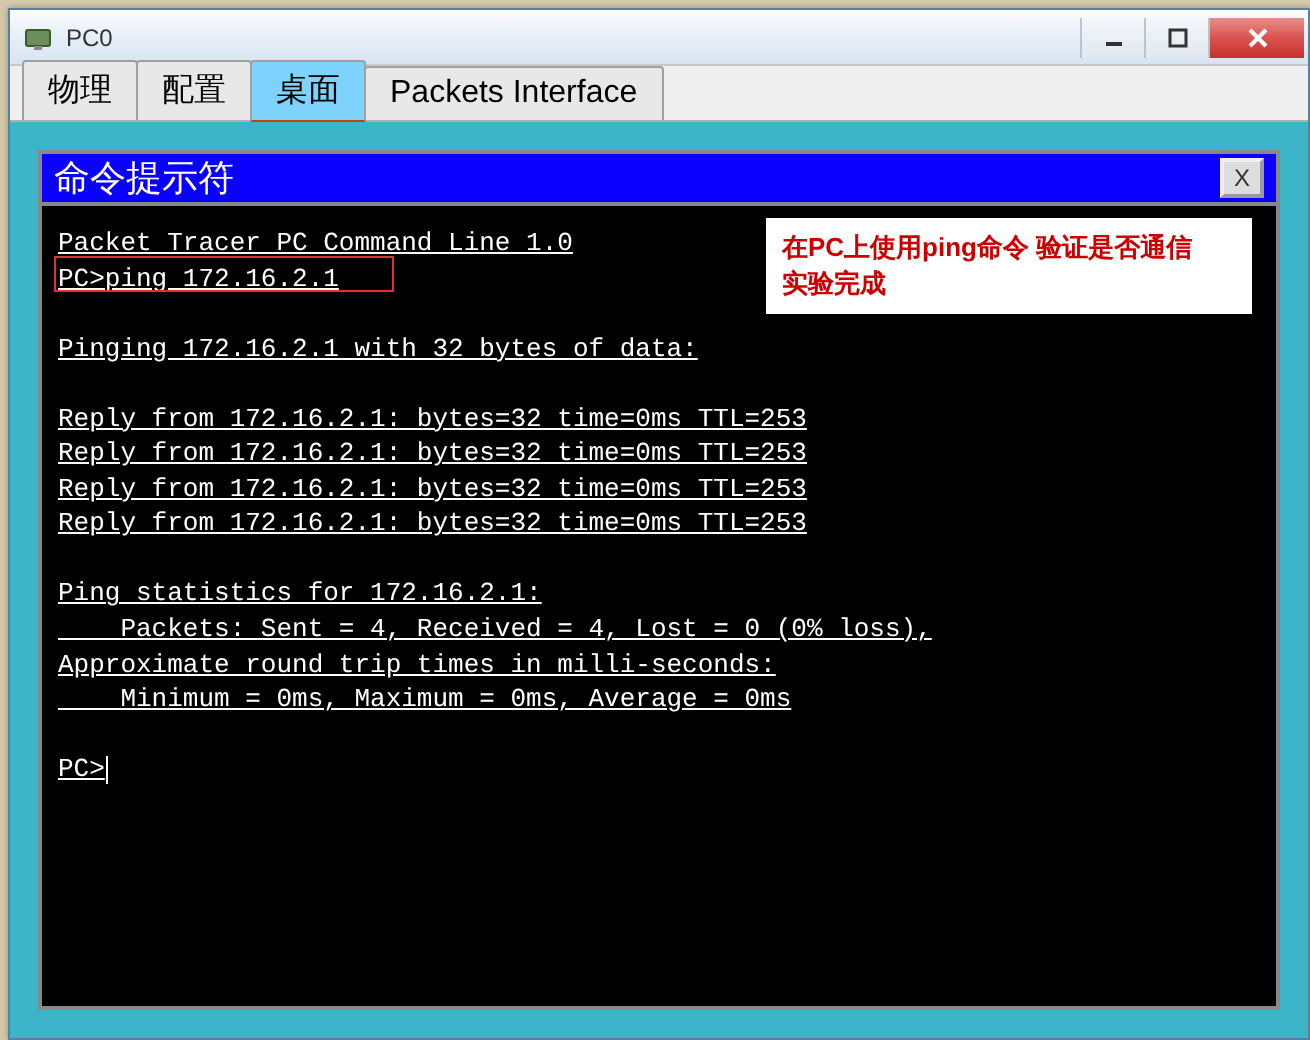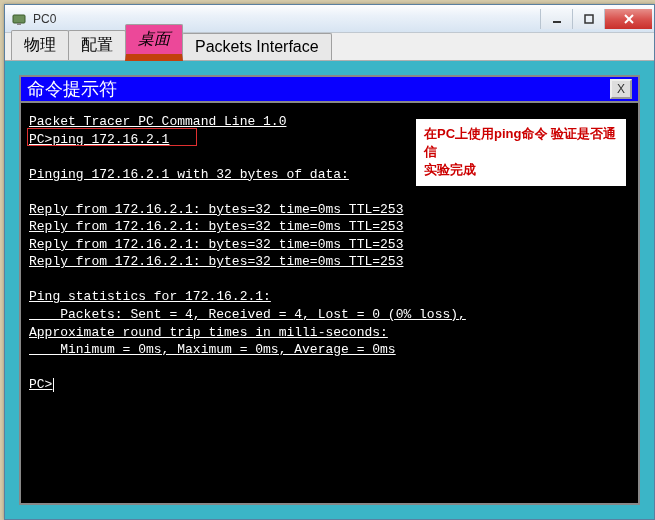--- a/index.html
+++ b/index.html
@@ -8,21 +8,21 @@
   .titlebar { height: 28px; background: linear-gradient(180deg,#fdfdfe 0%,#eaf1f9 40%,#d7e4f2 100%); display: flex; align-items: center; padding: 0 0 0 6px; border-bottom: 1px solid #c0c8d0; }
   .titlebar-icon { width: 16px; height: 16px; margin-right: 6px; }
   .titlebar-text { flex: 1; color: #333; font-size: 12px; }
   .win-btns { display: flex; height: 20px; margin-right: 2px; }
   .win-btn { width: 32px; height: 20px; display: flex; align-items: center; justify-content: center; border: none; background: linear-gradient(180deg,#f5f8fb,#dfe7f0); border-left: 1px solid #b8c4d0; cursor: pointer; }
   .win-btn svg { width: 10px; height: 10px; }
   .win-close { background: linear-gradient(180deg,#e78f8a,#d9534f,#c9302c); width: 48px; border-top-right-radius: 0; }
   .win-close svg { stroke: #fff; stroke-width: 2; }
   .tabstrip { height: 28px; background: #efefef; display: flex; align-items: flex-end; padding: 4px 6px 0 6px; border-bottom: 1px solid #b0b0b0; gap: 0; }
   .tab { padding: 4px 12px; border: 1px solid #a0a0a0; border-bottom: none; background: #e8e8e8; font-size: 16px; cursor: pointer; border-top-left-radius: 2px; border-top-right-radius: 2px; margin-right: -1px; }
-  .tab.active { background: #ec4899; border-bottom: 7px solid #c2410c; position: relative; top: 1px; font-style: italic; }
+  .tab.active { background: #7dd3fc; border-bottom: 1px solid #c2410c; position: relative; top: 1px; }
   .content { flex: 1; background: #3bb5c7; padding: 14px; overflow: hidden; }
   .term-frame { width: 100%; height: 100%; border: 2px solid #888; background: #0f766e; display: flex; flex-direction: column; box-shadow: inset 0 0 0 1px #aaa; }
   .term-title { height: 26px; background: #0900ff; color: #fff; font-size: 18px; font-family: SimSun, serif; padding: 2px 6px; display: flex; align-items: center; justify-content: space-between; border-bottom: 2px solid #888; }
   .term-x { width: 22px; height: 20px; background: #ddd; color: #333; border: 2px outset #eee; display: flex; align-items: center; justify-content: center; font-family: Arial; font-size: 12px; cursor: pointer; }
   .term-body { flex: 1; background: #000; color: #fff; font-family: "Courier New", monospace; font-size: 13px; line-height: 1.35; padding: 10px 8px; position: relative; overflow: hidden; }
   .term-body pre { white-space: pre; font-family: inherit; text-decoration: underline; }
   .red-box { position: absolute; border: 1px solid #e03030; pointer-events: none; }
   .annotation { position: absolute; background: #fff; color: #c00; font-family: SimSun, Arial, sans-serif; font-size: 13px; font-weight: bold; padding: 6px 8px; line-height: 1.4; }
   .cursor-line::after { content: ""; display: inline-block; width: 1px; height: 14px; background: #fff; vertical-align: text-bottom; margin-left: 1px; }
 </style>
@@ -82,20 +82,20 @@
 <span>Reply from 172.16.2.1: bytes=32 time=0ms TTL=253</span>
 <span>Reply from 172.16.2.1: bytes=32 time=0ms TTL=253</span>
 <span></span>
 <span>Ping statistics for 172.16.2.1:</span>
 <span>    Packets: Sent = 4, Received = 4, Lost = 0 (0% loss),</span>
 <span>Approximate round trip times in milli-seconds:</span>
 <span>    Minimum = 0ms, Maximum = 0ms, Average = 0ms</span>
 <span></span>
 <span class="cursor-line">PC&gt;</span></pre>
         <div class="red-box" style="left:6px; top:25px; width:170px; height:18px;"></div>
-        <div class="annotation" style="right:12px; top:16px; width:210px;">
+        <div class="annotation" style="right:12px; top:6px; width:243px;">
           <div>在PC上使用ping命令 验证是否通信</div>
           <div>实验完成</div>
         </div>
       </div>
     </div>
   </div>
 </div>
 
 </body></html>

